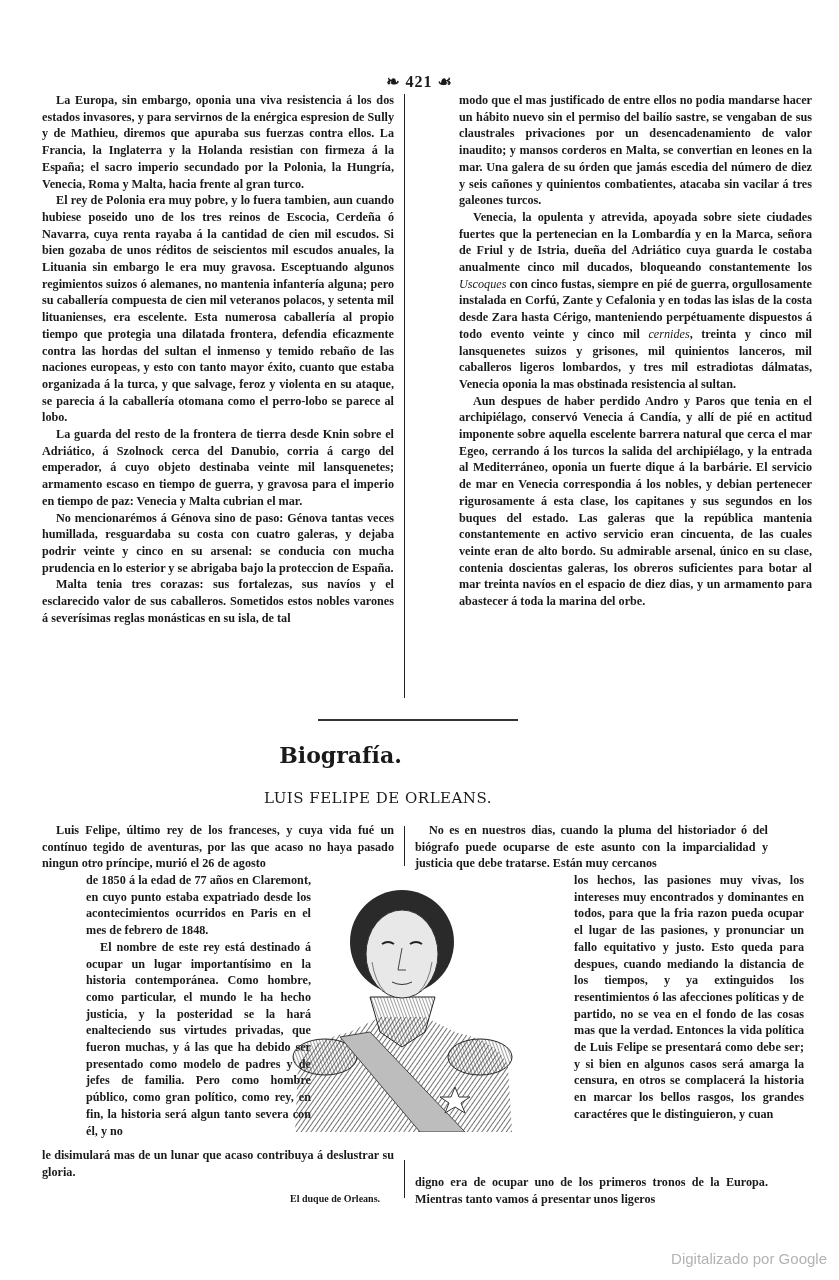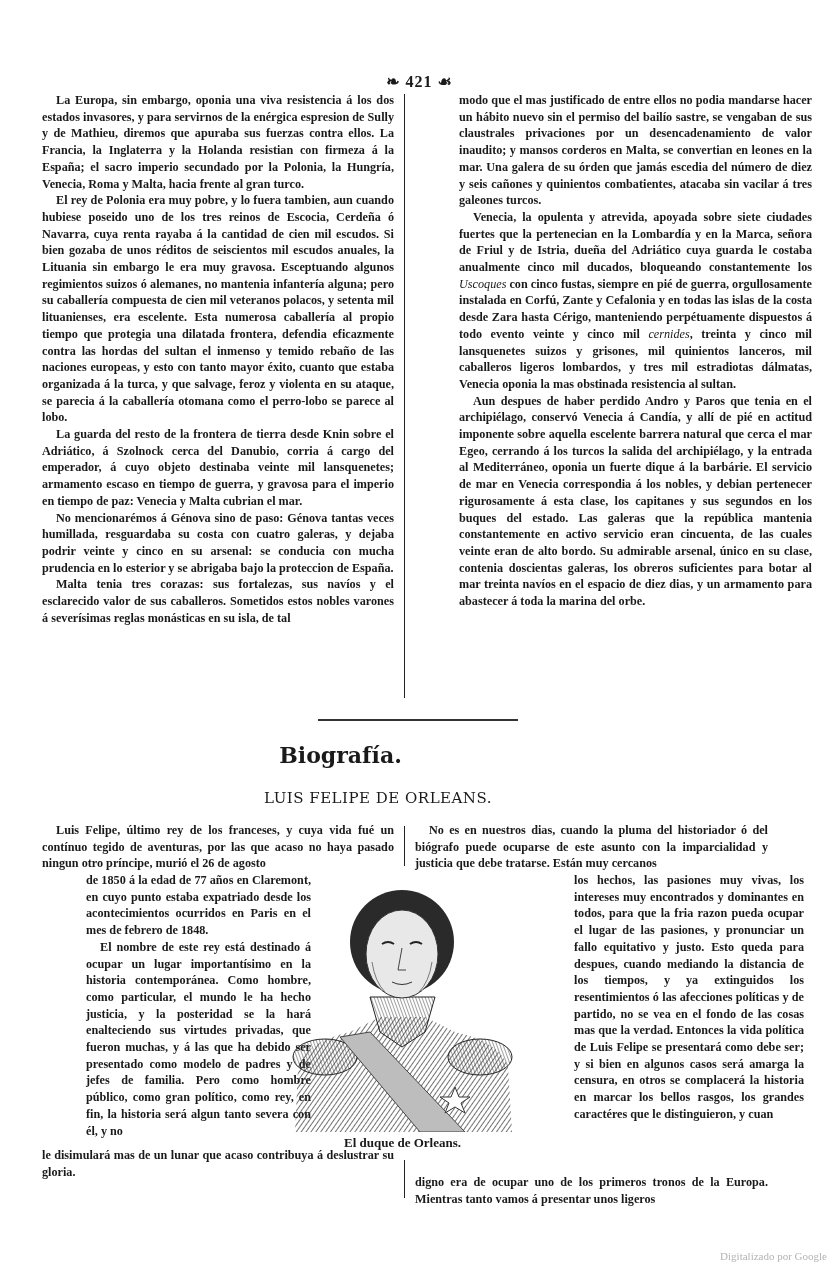--- a/index.html
+++ b/index.html
@@ -19,24 +19,24 @@
                    font-size:22px; font-weight:bold; font-family:"DejaVu Serif",serif; }
   .article-title { position:absolute; top:789px; left:0; width:756px; text-align:center;
                    font-size:15px; letter-spacing:0.5px; font-family:"DejaVu Serif",serif; }
   #bioA1 { left:42px; top:822px; width:352px; }
   #bioA2 { left:42px; top:872px; width:225px;margin-left:44px; }
   #bioA3 { left:42px; top:1147px; width:352px; }
   #bioB1 { left:415px; top:822px; width:353px; }
   #bioB2 { left:538px; top:872px; width:230px;margin-left:36px; }
   #bioB3 { left:415px; top:1174px; width:353px; }
   .portrait { position:absolute; left:290px; top:882px; width:225px; height:250px; }
-  .caption { position:absolute; left:290px; top:1135px; width:225px; text-align:center;
-             font-size:13px; font-weight:bold; }
-  .footer { position:absolute; right:12px; top:1250px; font-family:Liberation Serif, serif;
-            font-size:11px; color:#b3b3b3; }
+  .caption { position:absolute; left:290px; top:1193px; width:225px; text-align:left;
+             font-size:10px; font-weight:bold; }
+  .footer { position:absolute; right:12px; top:1250px; font-family:Liberation Sans, sans-serif;
+            font-size:15px; color:#b3b3b3; }
   em { font-style:italic; font-weight:normal; }
 </style>
 </head>
 <body>
 
 <div class="page-num">
   <span>❧</span>
   <span>421</span>
   <span>☙</span>
 </div>

